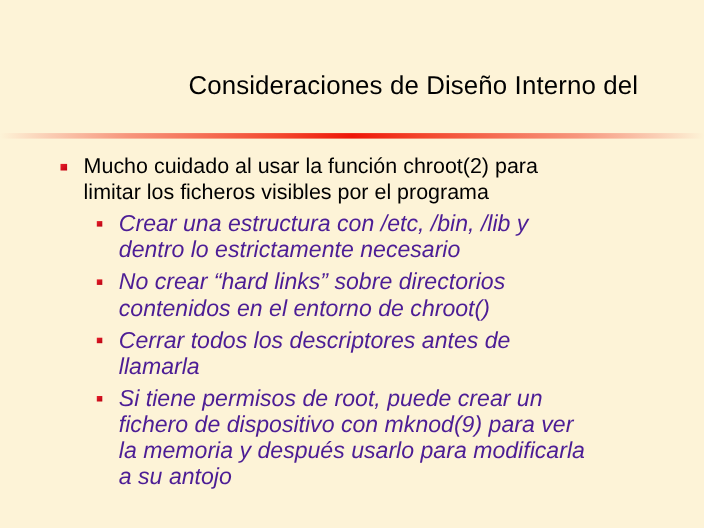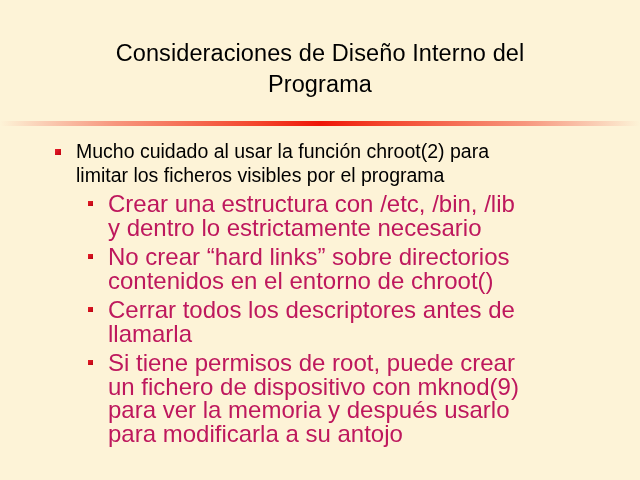--- a/index.html
+++ b/index.html
@@ -18,24 +18,24 @@
     position: relative;
     width: 640px;
     height: 480px;
     background: #fdf3d7;
     box-sizing: border-box;
   }
 
   
   .title-block {
     position: absolute;
-    top: 38px;
+    top: 62px;
     left: 60px;
     width: 520px;
-    text-align: center;
+    text-align: right;
   }
   .title-line {
     font-size: 23.5px;
     line-height: 31px;
     color: #000000;
     letter-spacing: 0.1px;
     white-space: nowrap;
   }
 
   
@@ -80,42 +80,42 @@
     width: 6px;
     height: 6px;
     background: #c00818;
     background: linear-gradient(135deg, #e8202c 0%, #c00010 100%);
   }
 
   .lvl2 {
     position: relative;
     margin: 0;
     padding: 3px 55px 3px 108px;
-    font-size: 24px;
+    font-size: 21px;
     line-height: 23.5px;
-    color: #be185d;
+    color: #4c1d95;
+    font-style: italic;
   }
   .lvl2 .bullet {
     position: absolute;
     left: 88px;
     top: 12px;
     width: 5px;
     height: 5px;
     background: #c00818;
     background: linear-gradient(135deg, #e8202c 0%, #b80010 100%);
   }
 </style>
 </head>
 <body>
 
 <div class="slide">
 
   <div class="title-block">
     <div class="title-line">Consideraciones de Diseño Interno del</div>
-    <div class="title-line">Programa</div>
   </div>
 
   <div class="divider"></div>
 
   <div class="body-block">
 
     <div class="lvl1">
       <span class="bullet"></span>
       <span>Mucho cuidado al usar la función chroot(2) para limitar los ficheros visibles por el programa</span>
     </div>

